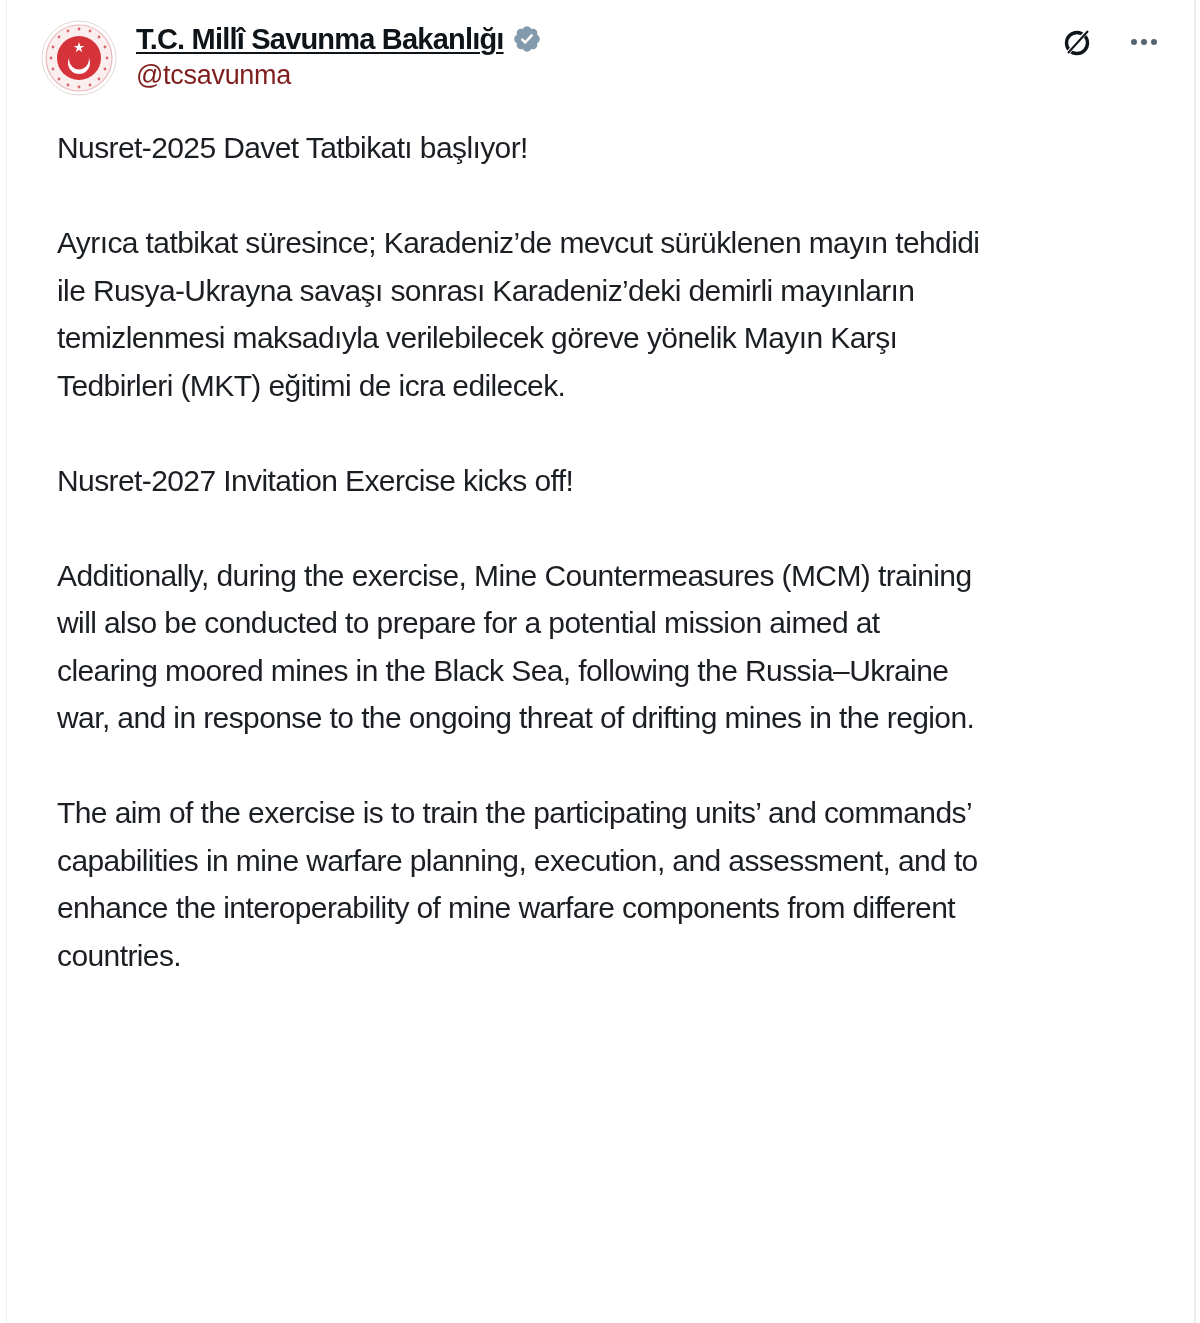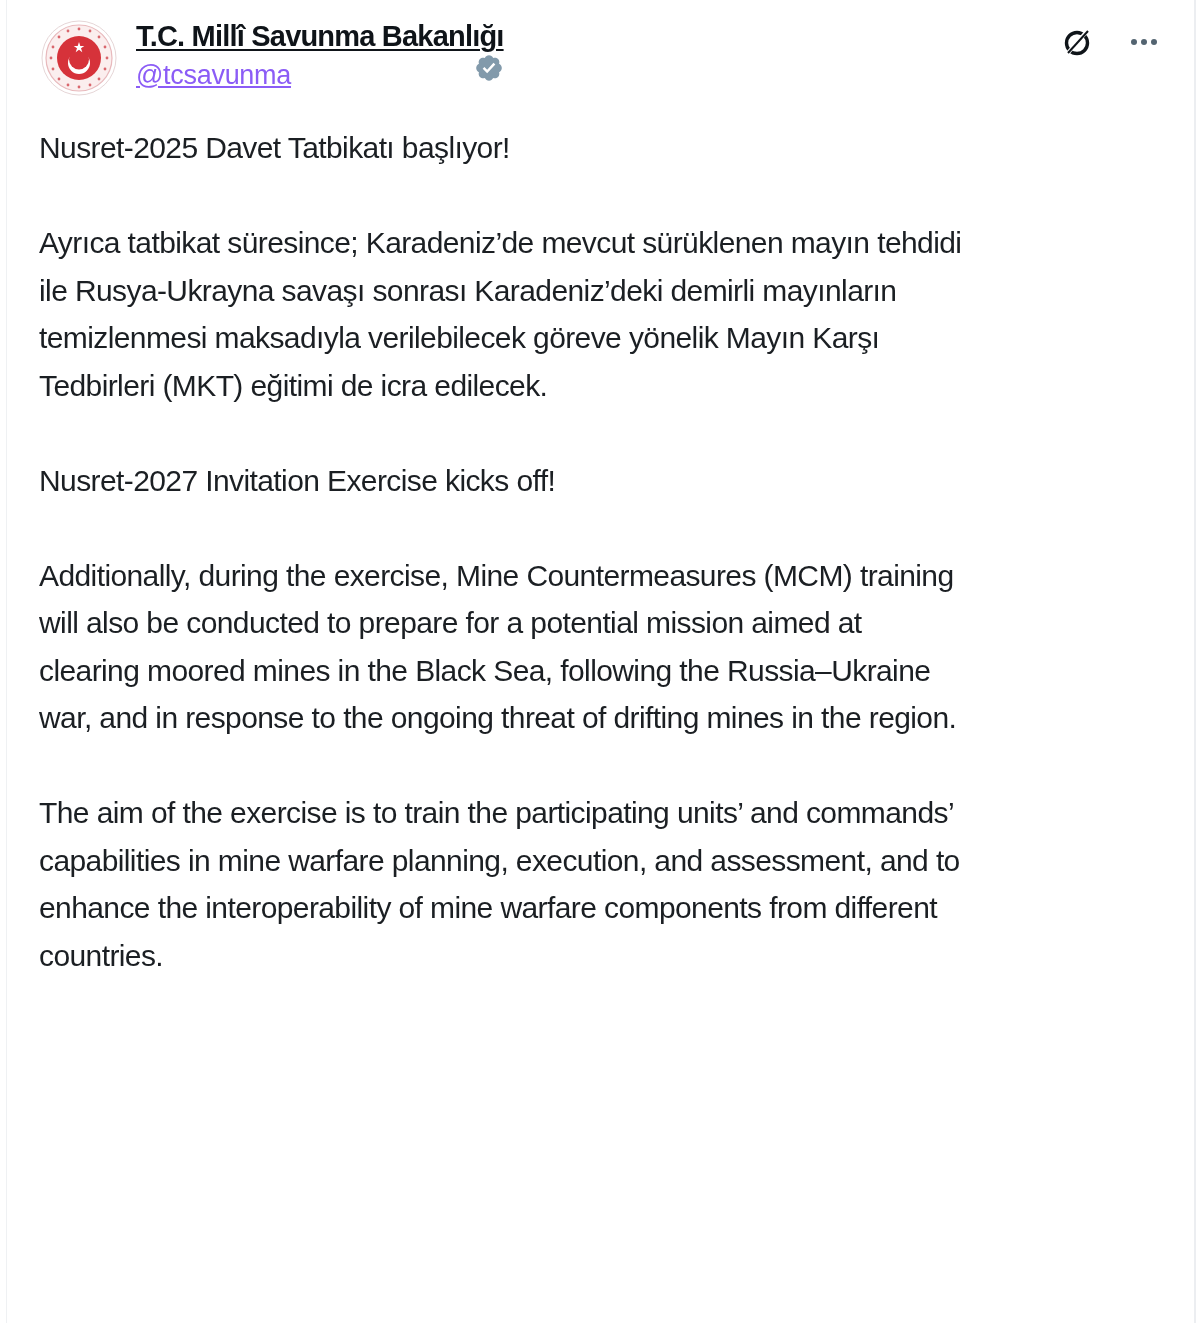--- a/index.html
+++ b/index.html
@@ -40,46 +40,44 @@
       height: 76px;
       border-radius: 50%;
     }
     .names {
       position: absolute;
       left: 95px;
       top: 2px;
     }
     .display-name-row {
       display: flex;
-      align-items: flex-end;
+      align-items: center;
       height: 38px;
-      flex-direction: column;
     }
     .display-name {
       font-size: 29px;
       font-weight: bold;
       color: #0f1419;
       text-decoration: underline;
       text-decoration-thickness: 2px;
       text-underline-offset: 3px;
       letter-spacing: -0.8px;
       cursor: pointer;
     }
     .verified {
       margin-left: 8px;
       width: 30px;
       height: 30px;
       display: inline-block;
     }
     .handle {
       font-size: 27px;
-      color: #8b5cf6;
+      color: #7f1d1d;
       margin-top: 2px;
       letter-spacing: -0.3px;
-      text-decoration: underline;
     }
     .actions {
       position: absolute;
       right: 0;
       top: 6px;
       display: flex;
       align-items: center;
       gap: 28px;
     }
     .grok-btn {
@@ -101,21 +99,21 @@
     .dot {
       width: 6px;
       height: 6px;
       border-radius: 50%;
       background: #536471;
       margin: 0 2px;
       display: inline-block;
     }
     .body-text {
       position: absolute;
-      left: 32px;
+      left: 50px;
       top: 124px;
       width: 1130px;
       font-size: 30px;
       line-height: 47.5px;
       color: #1b1f23;
       letter-spacing: -0.6px;
     }
     .para {
       margin: 0 0 47.5px 0;
       white-space: pre-line;

